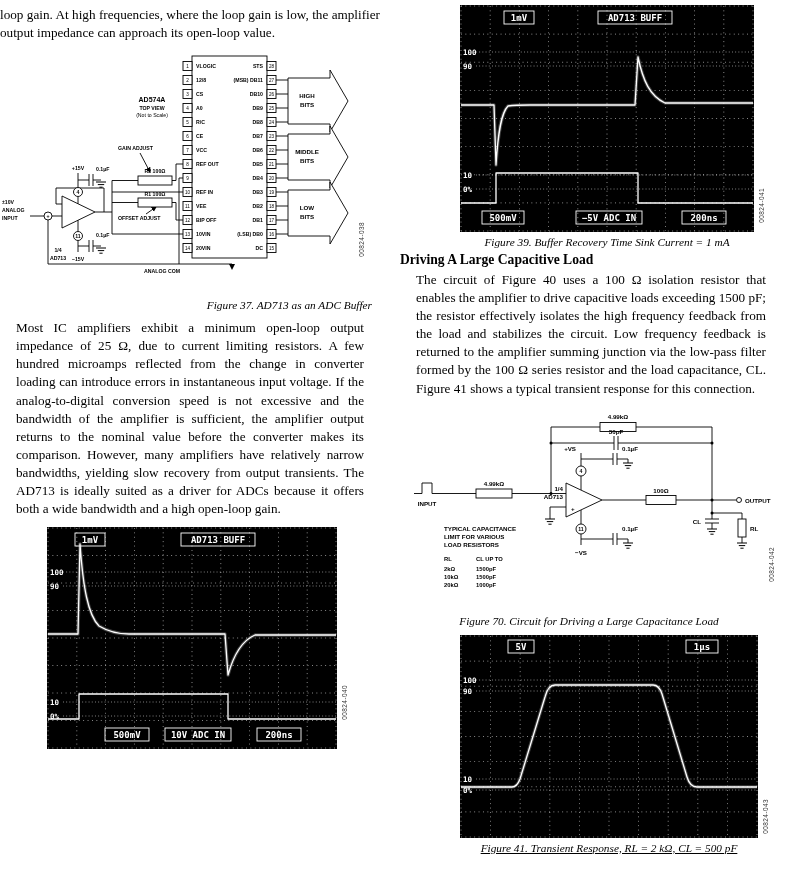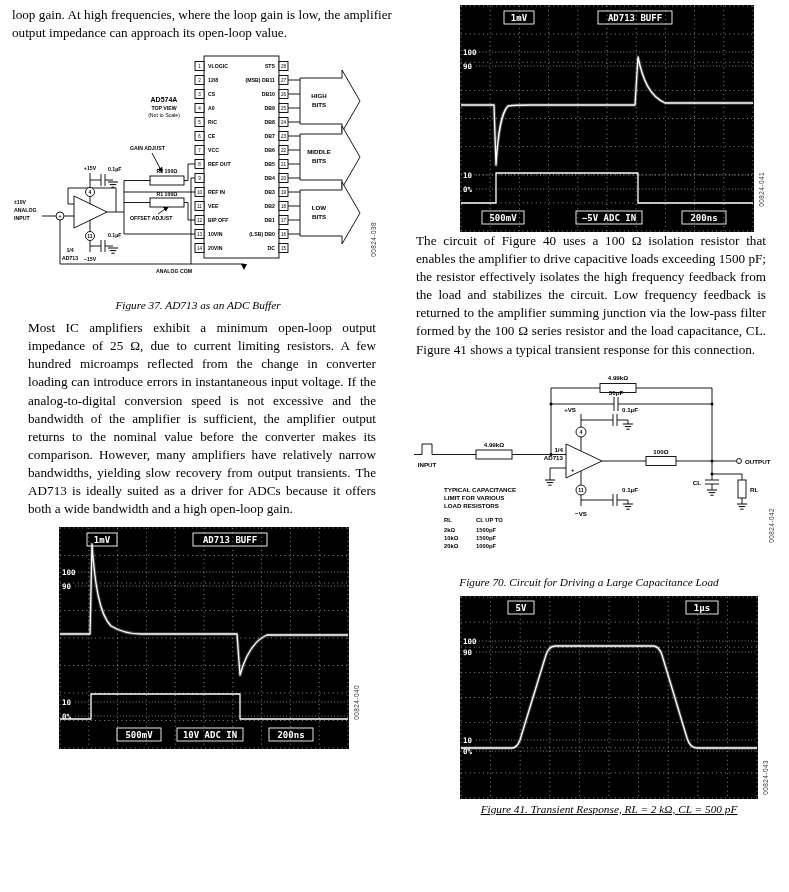--- a/index.html
+++ b/index.html
@@ -1,19 +1,19 @@
 <!DOCTYPE html>
 <html><head>
 <meta charset="utf-8">
 <style>
   html,body{margin:0;padding:0;}
   body{width:789px;height:892px;position:relative;background:#fff;color:#000;
        font-family:"Liberation Serif",serif;overflow:hidden;}
   .col{position:absolute;top:0;}
-  .col-left{left:12px;width:380px;}
+  .col-left{left:0;width:380px;}
   .col-right{left:400px;width:382px;}
   p.body{font-size:13.2px;line-height:18.1px;text-align:justify;margin:0 16px 9px;}
   p.intro{margin:6px 0 4px;}
   h3.subhead{font-size:13.6px;font-weight:bold;margin:4px 0 3px;font-family:"Liberation Serif",serif;}
   figure{margin:0;position:relative;}
   figcaption{font-style:italic;font-size:11.3px;text-align:center;margin:4px 0 8px;}
   .fig-code{position:absolute;writing-mode:vertical-rl;transform:rotate(180deg);
             font:6.5px "Liberation Sans",sans-serif;color:#333;letter-spacing:.4px;}
   
   svg.scope{display:block;background:#000;}
@@ -215,21 +215,21 @@
         <text x="96" y="125" class="t5">0.1µF</text>
         <text x="96" y="191" class="t5">0.1µF</text>
         <text x="2" y="158" class="t5">±10V</text>
         <text x="2" y="166" class="t5">ANALOG</text>
         <text x="2" y="174" class="t5">INPUT</text>
         <text x="58" y="206" class="t5" text-anchor="middle">1/4</text>
         <text x="58" y="214" class="t5" text-anchor="middle">AD713</text>
         <text x="162" y="227" class="t5" text-anchor="middle">ANALOG COM</text>
       </svg>
       <div class="fig-code" style="left:358px;bottom:55px;">00824-038</div>
-      <figcaption style="width:372px;">Figure 37. AD713 as an ADC Buffer</figcaption>
+      <figcaption style="width:372px;text-align:right;">Figure 37. AD713 as an ADC Buffer</figcaption>
     </figure>
 
     <p class="body">Most IC amplifiers exhibit a minimum open-loop output impedance of 25 Ω, due to current limiting resistors. A few hundred microamps reflected from the change in converter loading can introduce errors in instantaneous input voltage. If the analog-to-digital conversion speed is not excessive and the bandwidth of the amplifier is sufficient, the amplifier output returns to the nominal value before the converter makes its comparison. However, many amplifiers have relatively narrow bandwidths, yielding slow recovery from output transients. The AD713 is ideally suited as a driver for ADCs because it offers both a wide bandwidth and a high open-loop gain.</p>
 
     <figure>
       <svg class="scope" viewBox="0 0 290 222" width="290" height="222" style="margin-left:47px;">
         <rect width="290" height="222" fill="#000"></rect>
         <g class="grid">
             <line x1="1" x2="1" y1="1" y2="221"></line>
             <line x1="29.8" x2="29.8" y1="1" y2="221"></line>
@@ -321,22 +321,24 @@
         <rect class="box" x="138" y="6" width="74" height="13"></rect>
           <text x="175" y="15.5" class="lbl" text-anchor="middle">AD713 BUFF</text>
         <rect class="box" x="22" y="206" width="42" height="13"></rect>
           <text x="43" y="215.5" class="lbl" text-anchor="middle">500mV</text>
         <rect class="box" x="116" y="206" width="66" height="13"></rect>
           <text x="149" y="215.5" class="lbl" text-anchor="middle">−5V ADC IN</text>
         <rect class="box" x="222" y="206" width="44" height="13"></rect>
           <text x="244" y="215.5" class="lbl" text-anchor="middle">200ns</text>
       </svg>
       <div class="fig-code" style="left:358px;bottom:25px;">00824-041</div>
+      <figcaption style="margin-left:60px;width:294px;margin-bottom:3px;">Figure 39. Buffer Recovery Time Sink Current = 1 mA</figcaption>
     </figure>
 
+    <h3 class="subhead">Driving A Large Capacitive Load</h3>
     <p class="body">The circuit of Figure 40 uses a 100 Ω isolation resistor that enables the amplifier to drive capacitive loads exceeding 1500 pF; the resistor effectively isolates the high frequency feedback from the load and stabilizes the circuit. Low frequency feedback is returned to the amplifier summing junction via the low-pass filter formed by the 100 Ω series resistor and the load capacitance, CL. Figure 41 shows a typical transient response for this connection.</p>
 
     <figure style="margin-top:4px;">
       <svg class="ckt" viewBox="0 0 378 200" width="378" height="200">
         <g class="w">
           <path d="M14,86.5 H22 V76 H32 V86.5 H76"></path>
           <path d="M112,86.5 H166"></path>
           <path d="M151,86.5 V20 M151,20 H200 M236,20 H312"></path>
           <path d="M151,36 H214 M218,36 H312 M214,29 V43 M218,29 V43"></path>
           <path d="M312,20 V93"></path>

